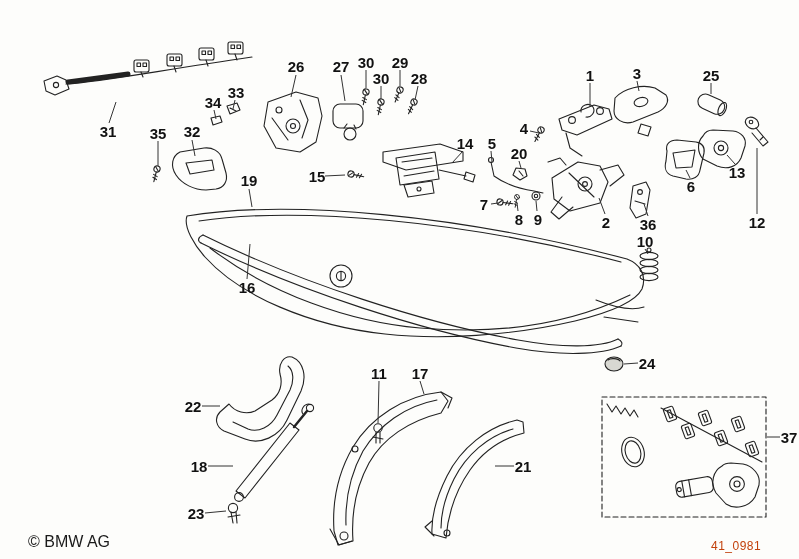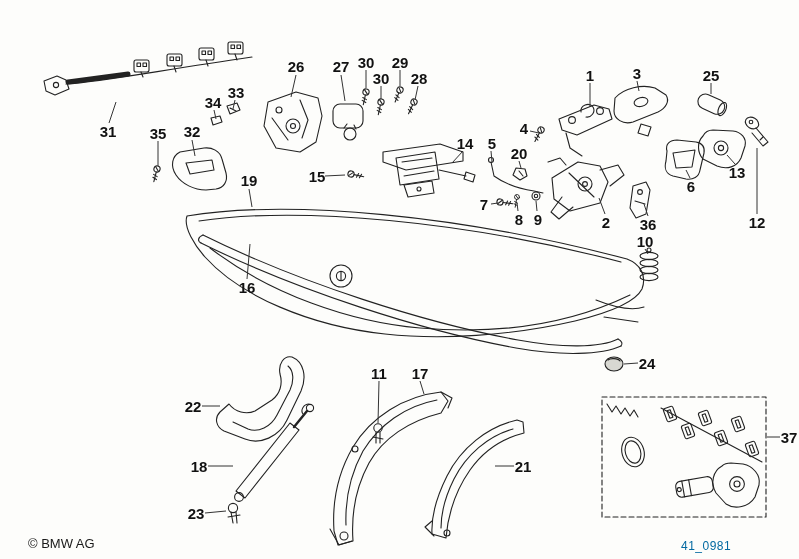--- a/index.html
+++ b/index.html
@@ -6,25 +6,25 @@
   body{
     width:799px;height:559px;
     background:#fdfdfb;
     font-family:"Liberation Sans",sans-serif;
     overflow:hidden;
   }
   .page{position:relative;width:799px;height:559px;background:#fdfdfb;}
   #diagram-svg{position:absolute;left:0;top:0;}
   .footer-left{
     position:absolute;left:28px;bottom:8px;
-    font-size:13px;color:#1a1a1a;
+    font-size:16px;color:#1a1a1a;
   }
   .footer-right{
-    position:absolute;left:681px;bottom:6px;
-    font-size:12px;color:#0369a1;letter-spacing:.5px;
+    position:absolute;left:711px;bottom:6px;
+    font-size:12px;color:#c2410c;letter-spacing:.5px;
   }
   text.callout{
     font-family:"Liberation Sans",sans-serif;
     font-weight:bold;font-size:15px;fill:#111;
     text-anchor:middle;dominant-baseline:central;
   }
   #leader-layer line{stroke:#333;stroke-width:1;}
   #art{stroke:#222;stroke-width:1.1;fill:none;stroke-linejoin:round;stroke-linecap:round;}
 </style>
 </head>

